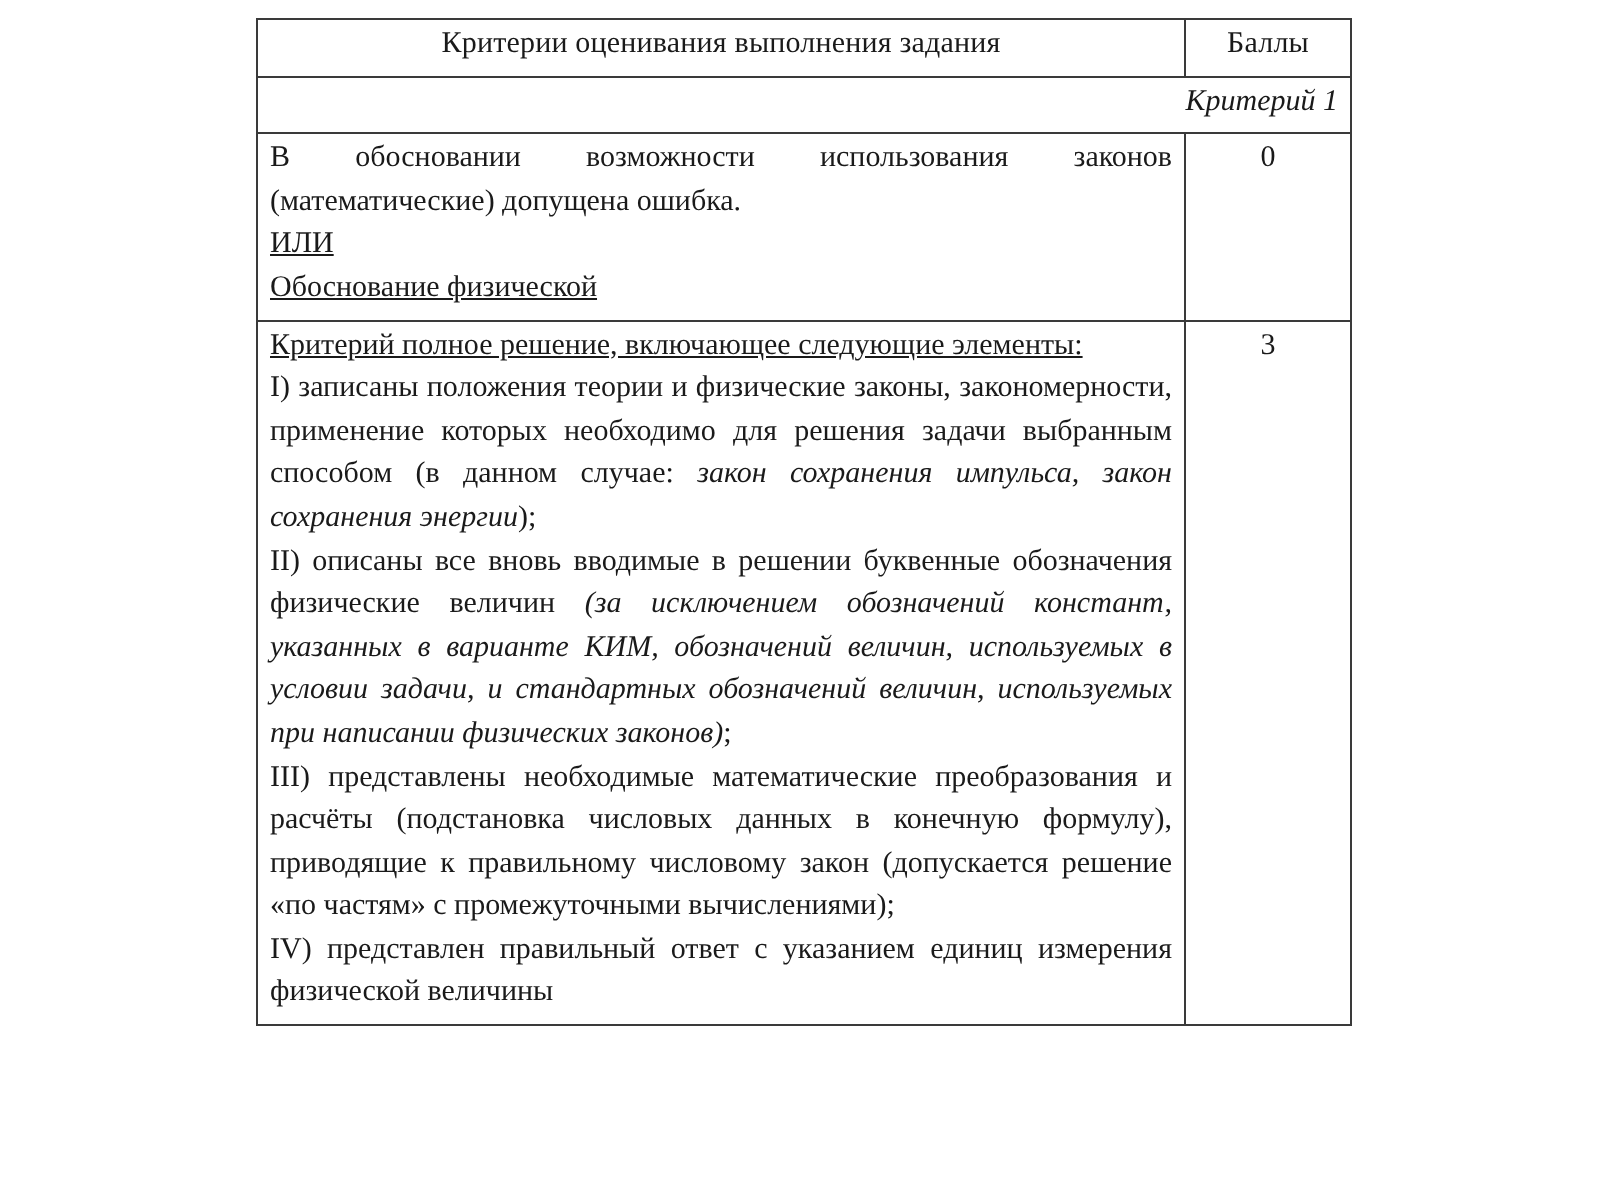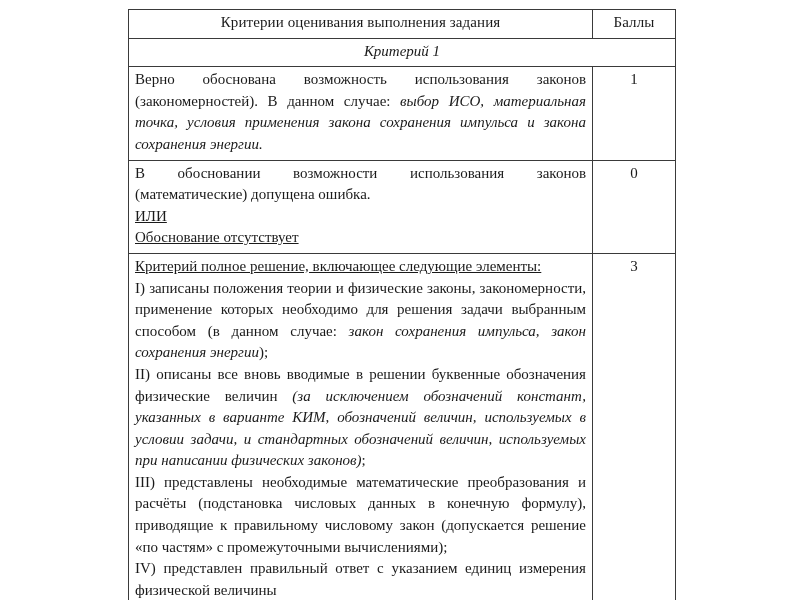--- a/index.html
+++ b/index.html
@@ -58,21 +58,21 @@
   }
 
   
   .criterion-band {
     font-weight: bold;
     font-style: italic;
     font-size: 15px;
     line-height: 20px;
     padding-top: 2px;
     padding-bottom: 2px;
-    text-align: center;
+    text-align: right;
   }
 
   
   .body-cell {
     text-align: justify;
     text-justify: inter-word;
     hyphens: none;
   }
   .body-cell p {
     margin: 0;
@@ -114,29 +114,23 @@
         <th class="head-cell">Критерии оценивания выполнения задания</th>
         <th class="head-cell">Баллы</th>
       </tr>
     </thead>
     <tbody id="table-body">
         <tr>
           <td class="criterion-band" colspan="2">Критерий 1</td>
         </tr>
         <tr>
           <td class="body-cell">
-            <p><span class="rm">Верно обоснована возможность использования законов (закономерностей). В данном случае: </span><span class="it">выбор ИСО, материальная точка, условия применения закона сохранения импульса и закона сохранения энергии.</span></p>
-          </td>
-          <td class="score-cell">1</td>
-        </tr>
-        <tr>
-          <td class="body-cell">
             <p><span class="rm">В обосновании возможности использования законов (математические) допущена ошибка.</span></p>
             <p class="flush"><span class="rm">ИЛИ</span></p>
-            <p class="flush"><span class="rm">Обоснование отсутствует</span></p>
+            <p class="flush"><span class="rm">Обоснование физической</span></p>
           </td>
           <td class="score-cell">0</td>
         </tr>
         <tr>
           <td class="body-cell">
             <p class="flush"><span class="rm">Критерий полное решение, включающее следующие элементы:</span></p>
             <p><span class="rm">I) записаны положения теории и физические законы, закономерности, применение которых необходимо для решения задачи выбранным способом (в данном случае: </span><span class="it">закон сохранения импульса, закон сохранения энергии</span><span class="rm">);</span></p>
             <p><span class="rm">II) описаны все вновь вводимые в решении буквенные обозначения физические величин </span><span class="it">(за исключением обозначений констант, указанных в варианте КИМ, обозначений величин, используемых в условии задачи, и стандартных обозначений величин, используемых при написании физических законов)</span><span class="rm">;</span></p>
             <p><span class="rm">III) представлены необходимые математические преобразования и расчёты (подстановка числовых данных в конечную формулу), приводящие к правильному числовому закон (допускается решение «по частям» с промежуточными вычислениями);</span></p>
             <p><span class="rm">IV) представлен правильный ответ с указанием единиц измерения физической величины</span></p>

